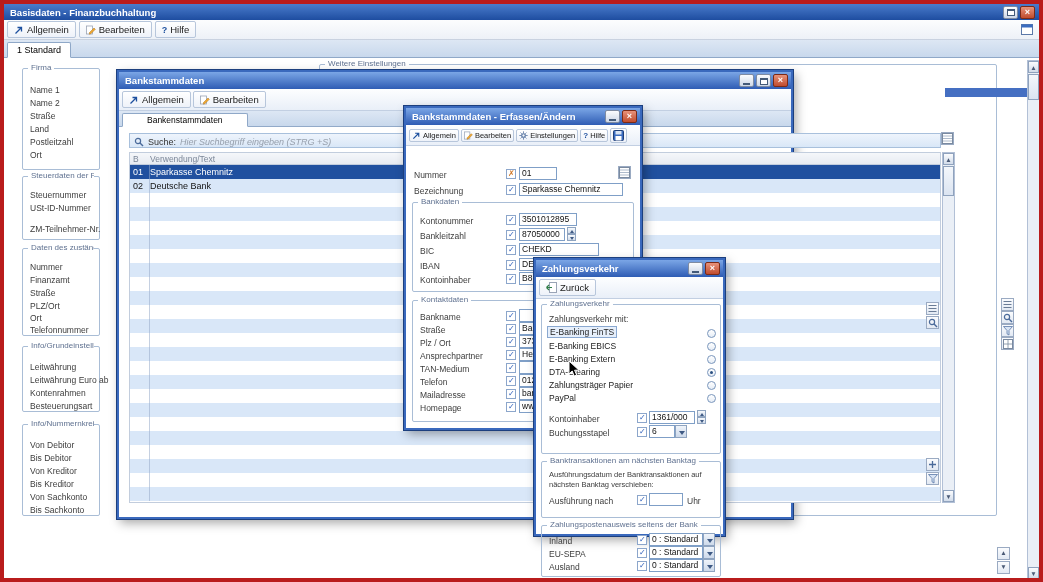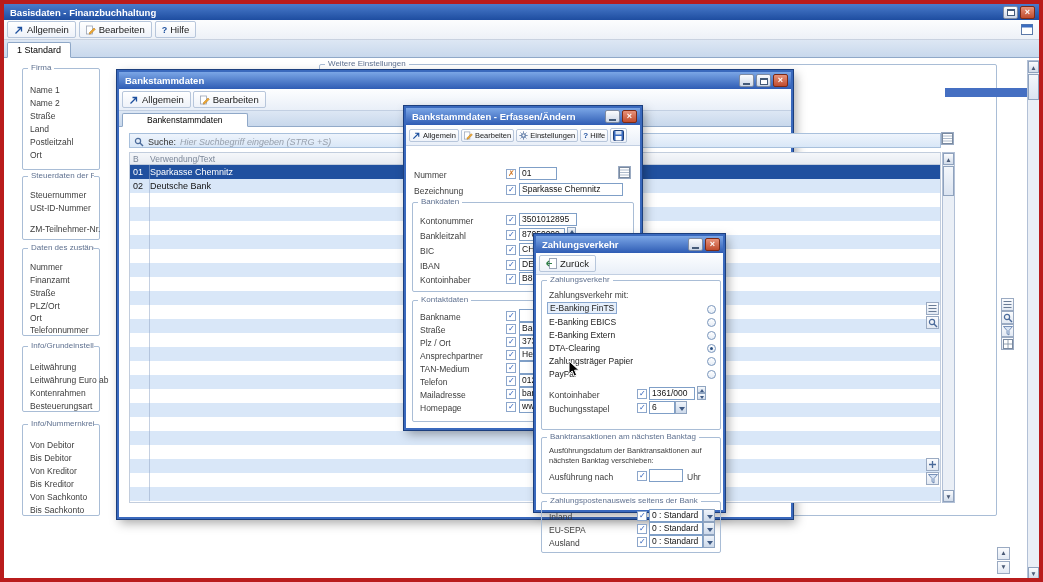--- a/index.html
+++ b/index.html
@@ -443,21 +443,21 @@
       <span class="L" style="left:14px;top:228px">Mailadresse</span>
       <span class="K" style="left:100px;top:227px"></span>
       <span class="I" style="left:113px;top:225px;width:80px">bank1</span>
 
       <span class="L" style="left:14px;top:241px">Homepage</span>
       <span class="K" style="left:100px;top:240px"></span>
       <span class="I" style="left:113px;top:238px;width:80px">www.m</span>
     </div>
   </div>
 
-  <div class="win" style="left:530px;top:230px;width:191px;height:278px">
+  <div class="win" style="left:530px;top:254px;width:191px;height:278px">
     <div class="wtitle">
       <span>Zahlungsverkehr</span>
       <span class="sp"></span>
       <span class="wbtn">
           <i class="mini"></i>
         </span>
       <span class="wbtn close">×</span>
     </div>
     <div class="wtoolbar" style="top:17px;height:22px">
       <span class="mbtn">

